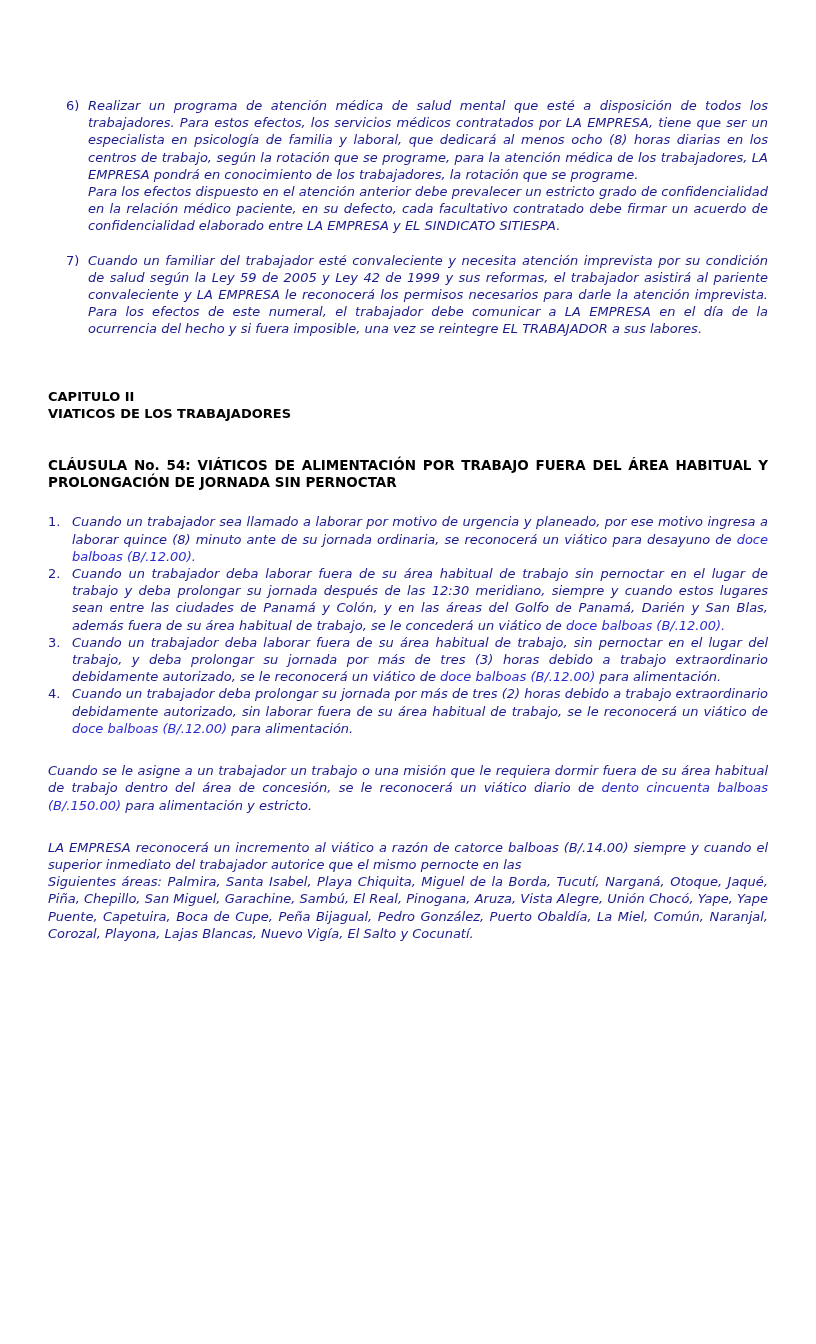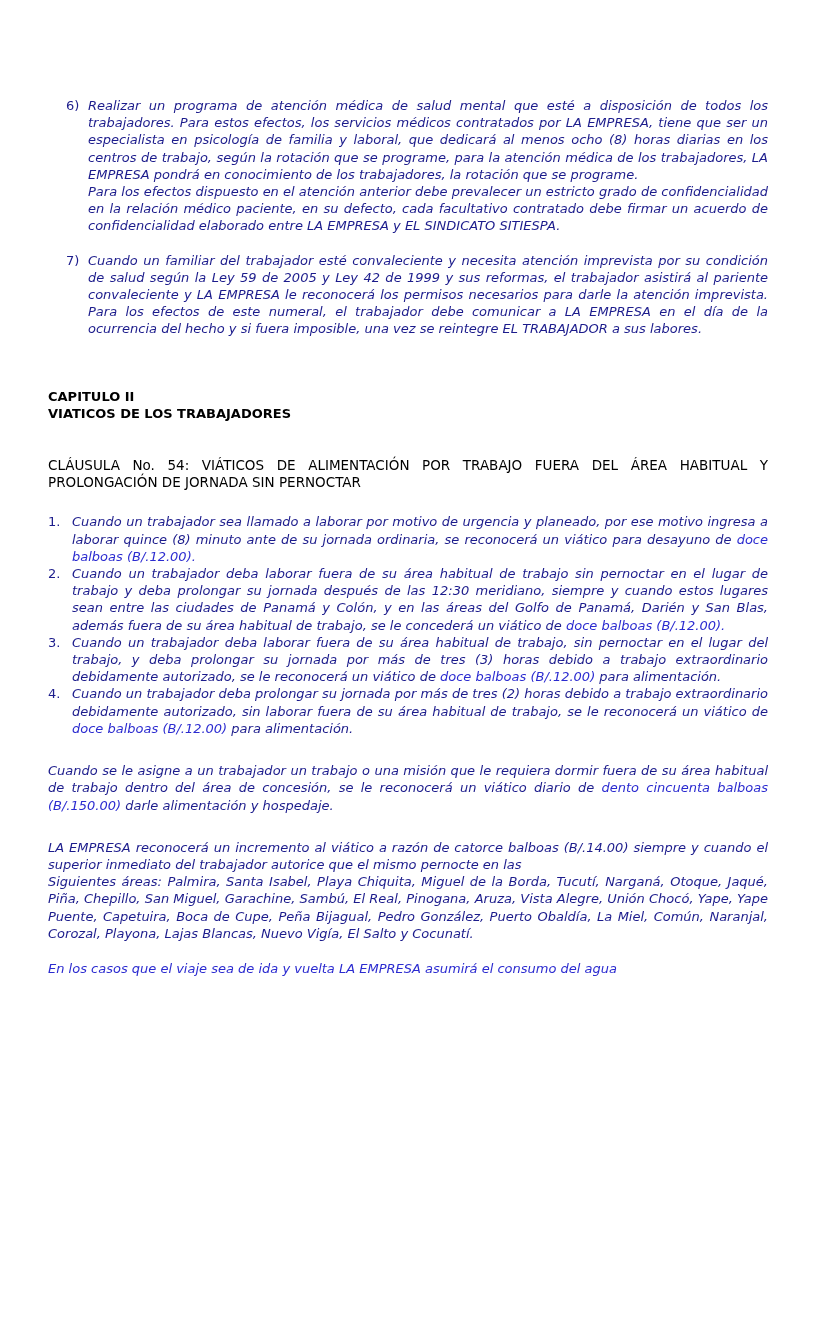--- a/index.html
+++ b/index.html
@@ -50,21 +50,21 @@
   .chapter {
     text-align: left;
     font-weight: bold;
     color: var(--heading-text, #000000);
     margin-top: 50px;
     margin-bottom: 35px;
   }
 
   
   .clause-heading {
-    font-weight: normal;
+    font-weight: bold;
     color: var(--heading-text, #000000);
     text-align: justify;
     font-size: 13.5px;
     margin-bottom: 22px;
   }
 
   
   .dec-list { margin-bottom: 25px; }
   .dec-item {
     position: relative;
@@ -119,23 +119,22 @@
         <div class="para tight"><span>Cuando un trabajador deba laborar fuera de su área habitual de trabajo, sin pernoctar en el lugar del trabajo, y deba prolongar su jornada por más de tres (3) horas debido a trabajo extraordinario debidamente autorizado, se le reconocerá un viático de </span><span class="hl">doce balboas (B/.12.00)</span><span> para alimentación.</span></div>
       </div>
       <div class="dec-item">
         <span class="marker">4.</span>
         <div class="para tight"><span>Cuando un trabajador deba prolongar su jornada por más de tres (2) horas debido a trabajo extraordinario debidamente autorizado, sin laborar fuera de su área habitual de trabajo, se le reconocerá un viático de </span><span class="hl">doce balboas (B/.12.00)</span><span> para alimentación.</span></div>
       </div>
     </div>
 
     <div class="clause55-block">
 
-      <div class="para gap-lg"><span>Cuando se le asigne a un trabajador un trabajo o una misión que le requiera dormir fuera de su área habitual de trabajo dentro del área de concesión, se le reconocerá un viático diario de </span><span class="hl">dento cincuenta balboas (B/.150.00)</span><span> darle alimentación y hospedaje.</span></div>
+      <div class="para gap-lg"><span>Cuando se le asigne a un trabajador un trabajo o una misión que le requiera dormir fuera de su área habitual de trabajo dentro del área de concesión, se le reconocerá un viático diario de </span><span class="hl">dento cincuenta balboas (B/.150.00)</span><span> para alimentación y estricto.</span></div>
 
       <div class="para tight"><span>LA EMPRESA reconocerá un incremento al viático a razón de catorce balboas (B/.14.00) siempre y cuando el superior inmediato del trabajador autorice que el mismo pernocte en las</span></div>
       <div class="para"><span>Siguientes áreas: Palmira, Santa Isabel, Playa Chiquita, Miguel de la Borda, Tucutí, Narganá, Otoque, Jaqué, Piña, Chepillo, San Miguel, Garachine, Sambú, El Real, Pinogana, Aruza, Vista Alegre, Unión Chocó, Yape, Yape Puente, Capetuira, Boca de Cupe, Peña Bijagual, Pedro González, Puerto Obaldía, La Miel, Común, Naranjal, Corozal, Playona, Lajas Blancas, Nuevo Vigía, El Salto y Cocunatí.</span></div>
 
 
-      <div class="para tight"><span class="hl">En los casos que el viaje sea de ida y vuelta LA EMPRESA asumirá el consumo del agua</span></div>
     </div>
 
   </div>
 </div>
 
 </body></html>

